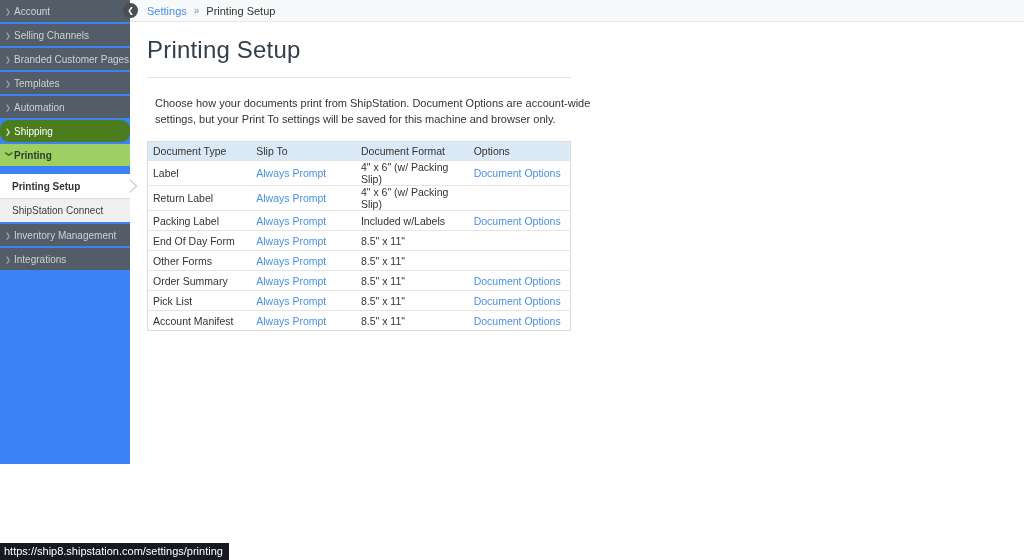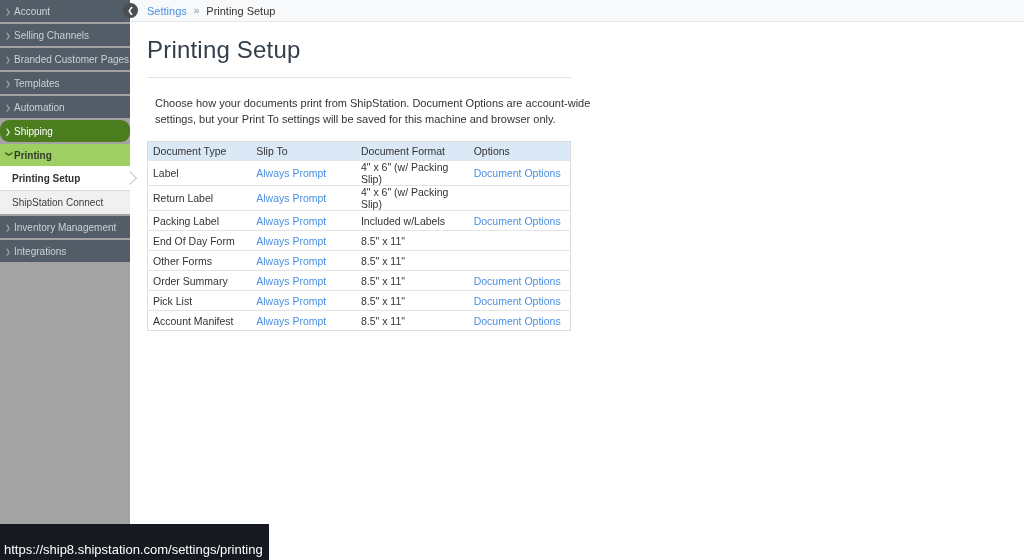--- a/index.html
+++ b/index.html
@@ -7,39 +7,39 @@
   body {
     width: 1024px; height: 560px;
     position: relative; overflow: hidden;
     background: #ffffff;
     font-family: "Liberation Sans", sans-serif;
   }
 
   
   .sidebar {
     position: absolute; left: 0; top: 0;
-    width: 130px; height: 560px;
-    background: #a3a3a3;
+    width: 130px; height: 464px;
+    background: #3b82f6;
     z-index: 2;
   }
   .nav-item {
     height: 22px; margin-bottom: 2px;
     background: #525d67;
     display: flex; align-items: center;
     padding-left: 5px;
     color: #ccd2d7; font-size: 10px;
     cursor: pointer;
   }
   .nav-item .chev {
     font-size: 7px; width: 9px; flex: 0 0 9px;
     color: #97a1aa; line-height: 1;
   }
   .nav-item.green-dark { background: #4b7c1e; color: #ffffff; border-radius: 9px; }
   .nav-item.green-dark .chev { color: #d8e6c4; }
-  .nav-item.green-light { background: #9ecf63; color: #313b2a; font-weight: bold; margin-bottom: 0; }
+  .nav-item.green-light { background: #9ecf63; color: #313b2a; font-weight: bold; margin-bottom: 8px; }
   .nav-item.green-light .chev { color: #47651d; transform: rotate(90deg); width: 9px; }
 
   .sub-group { margin-bottom: 2px; }
   .sub-item {
     height: 24px;
     background: #f0f0f0;
     display: flex; align-items: center;
     padding-left: 12px;
     font-size: 10px; color: #3b3b3b;
     position: relative;
@@ -122,21 +122,21 @@
   table.docs td {
     padding: 0 5px; height: 20px;
     border-top: 1px solid #e4e4e4;
   }
   .link { color: #4a90e2; text-decoration: none; cursor: pointer; text-align: right; }
 
   
   .status-bar {
     position: absolute; left: 0; bottom: 0;
     background: #16191f; color: #ffffff;
-    font-size: 13px; padding: 18px 6px 3px 4px;
+    font-size: 11px; padding: 2px 6px 3px 4px;
     z-index: 20; white-space: nowrap;
   }
 </style>
 </head>
 <body>
 
 <aside class="sidebar">
   <div class="nav-item">
     <span class="chev">❯</span>
     <span>Account</span>

